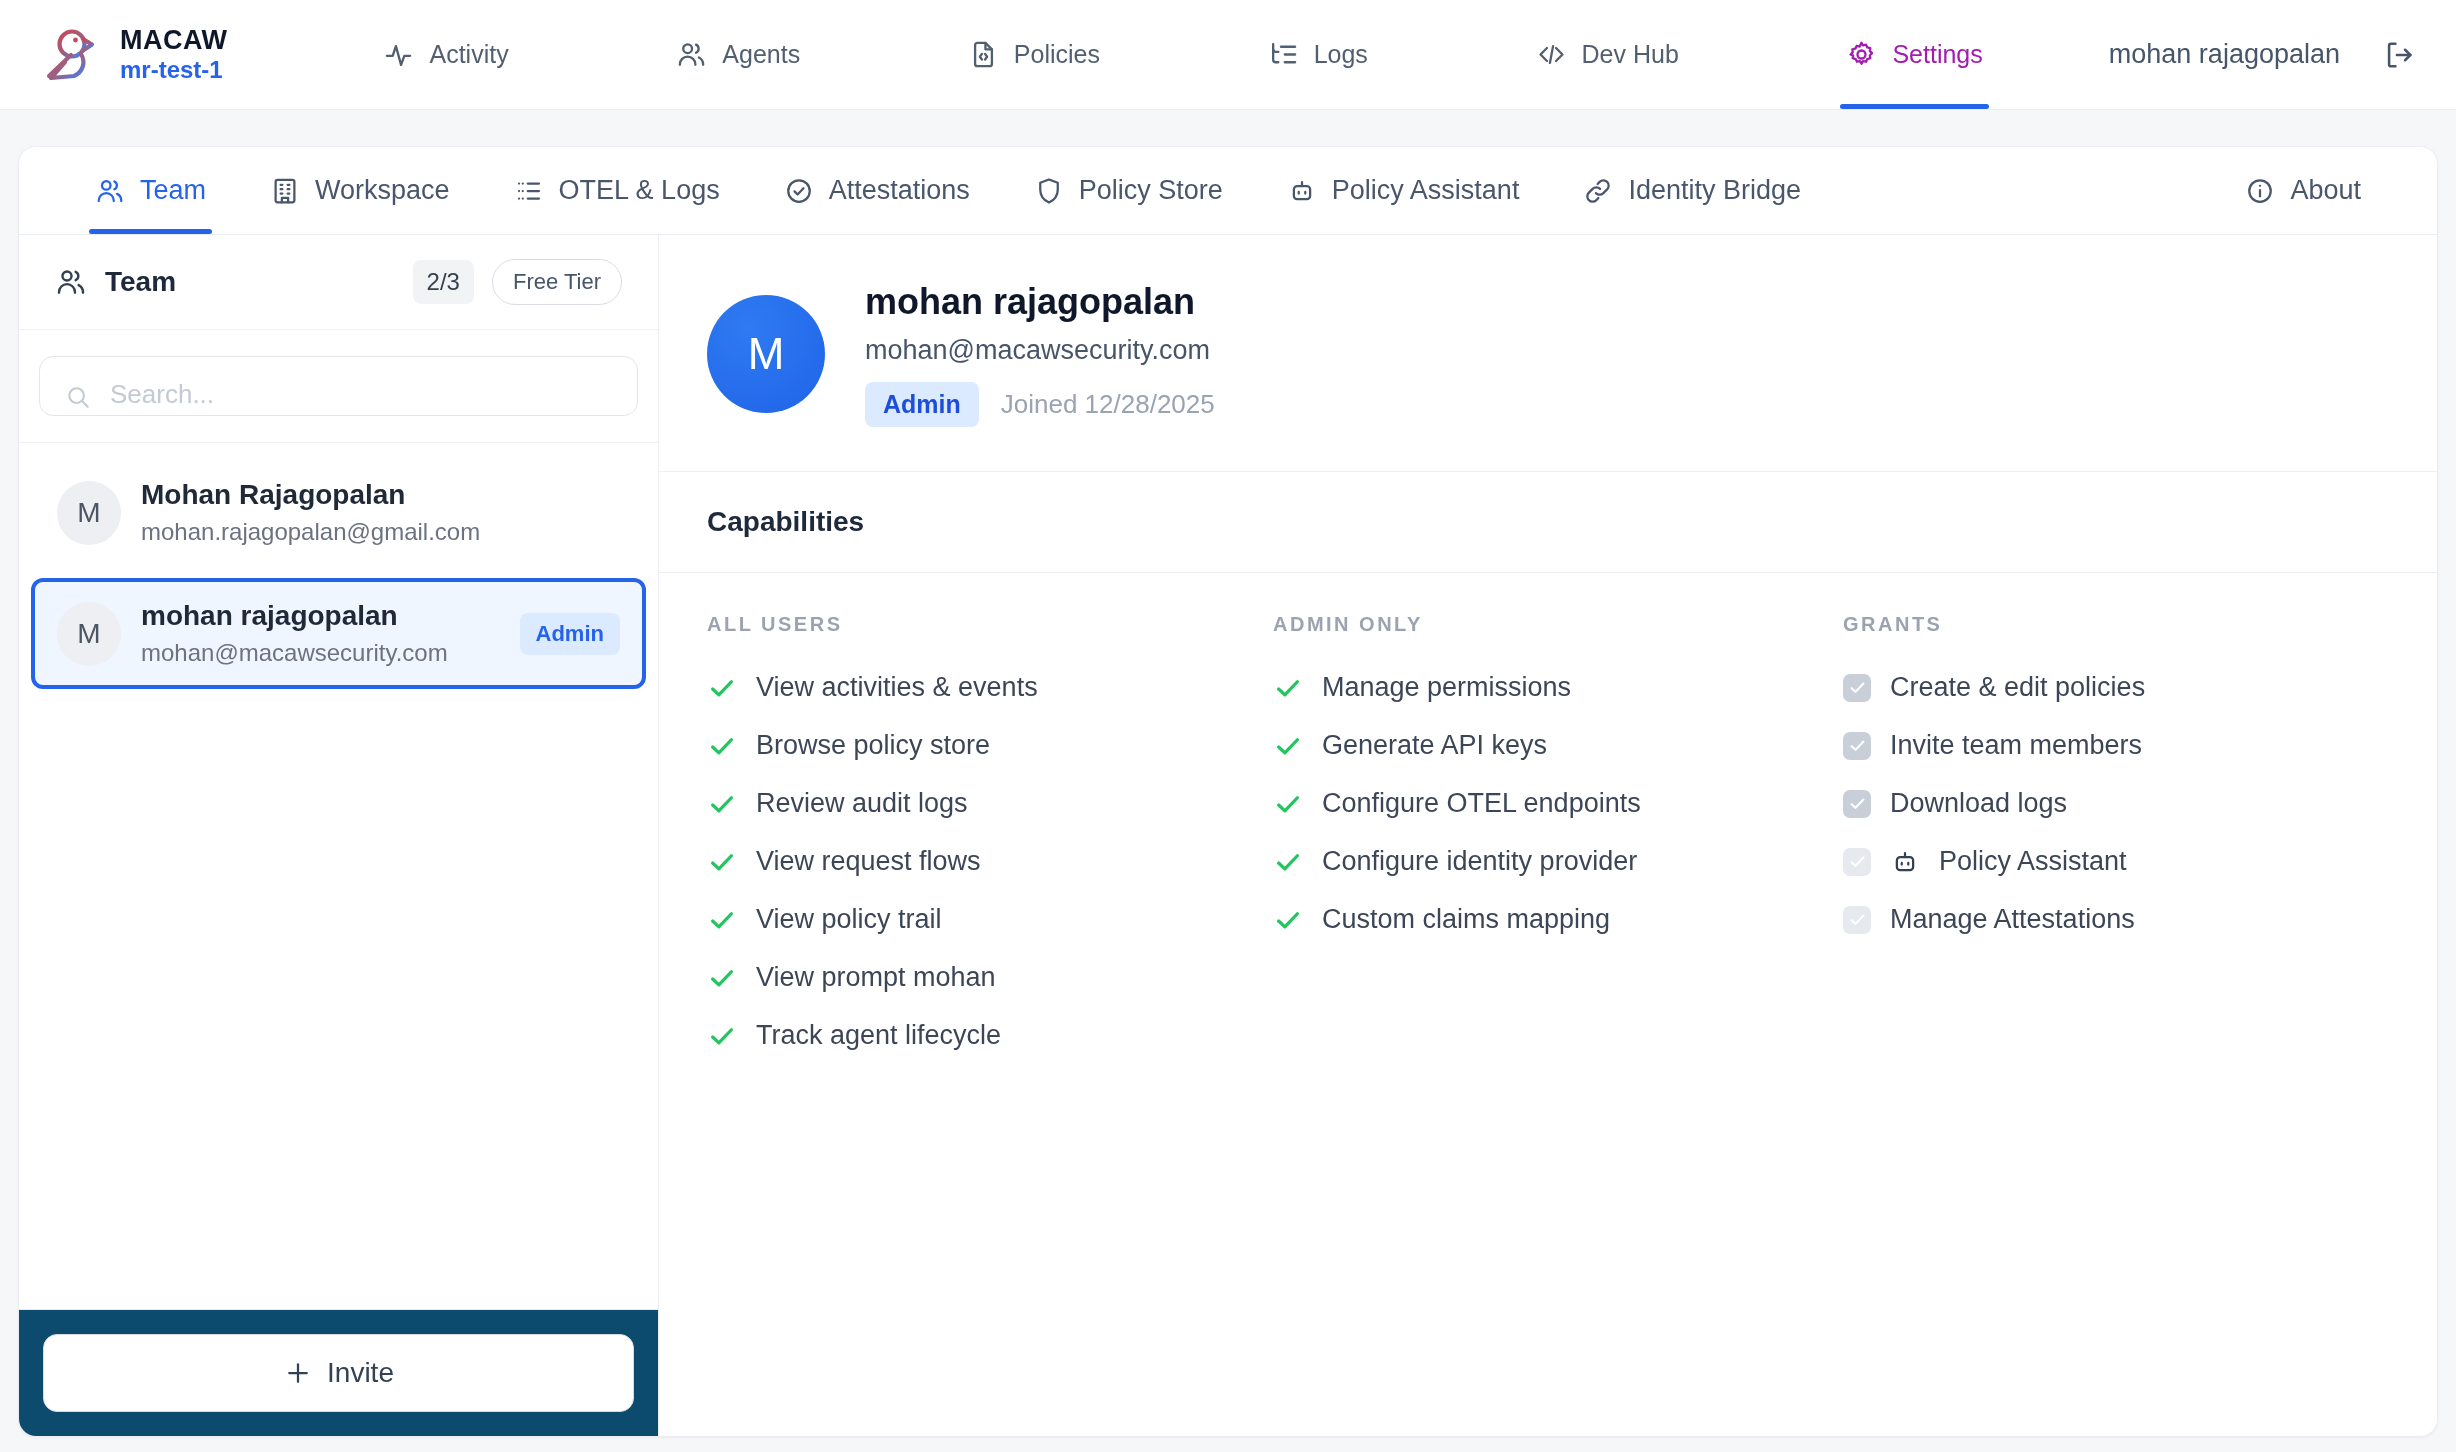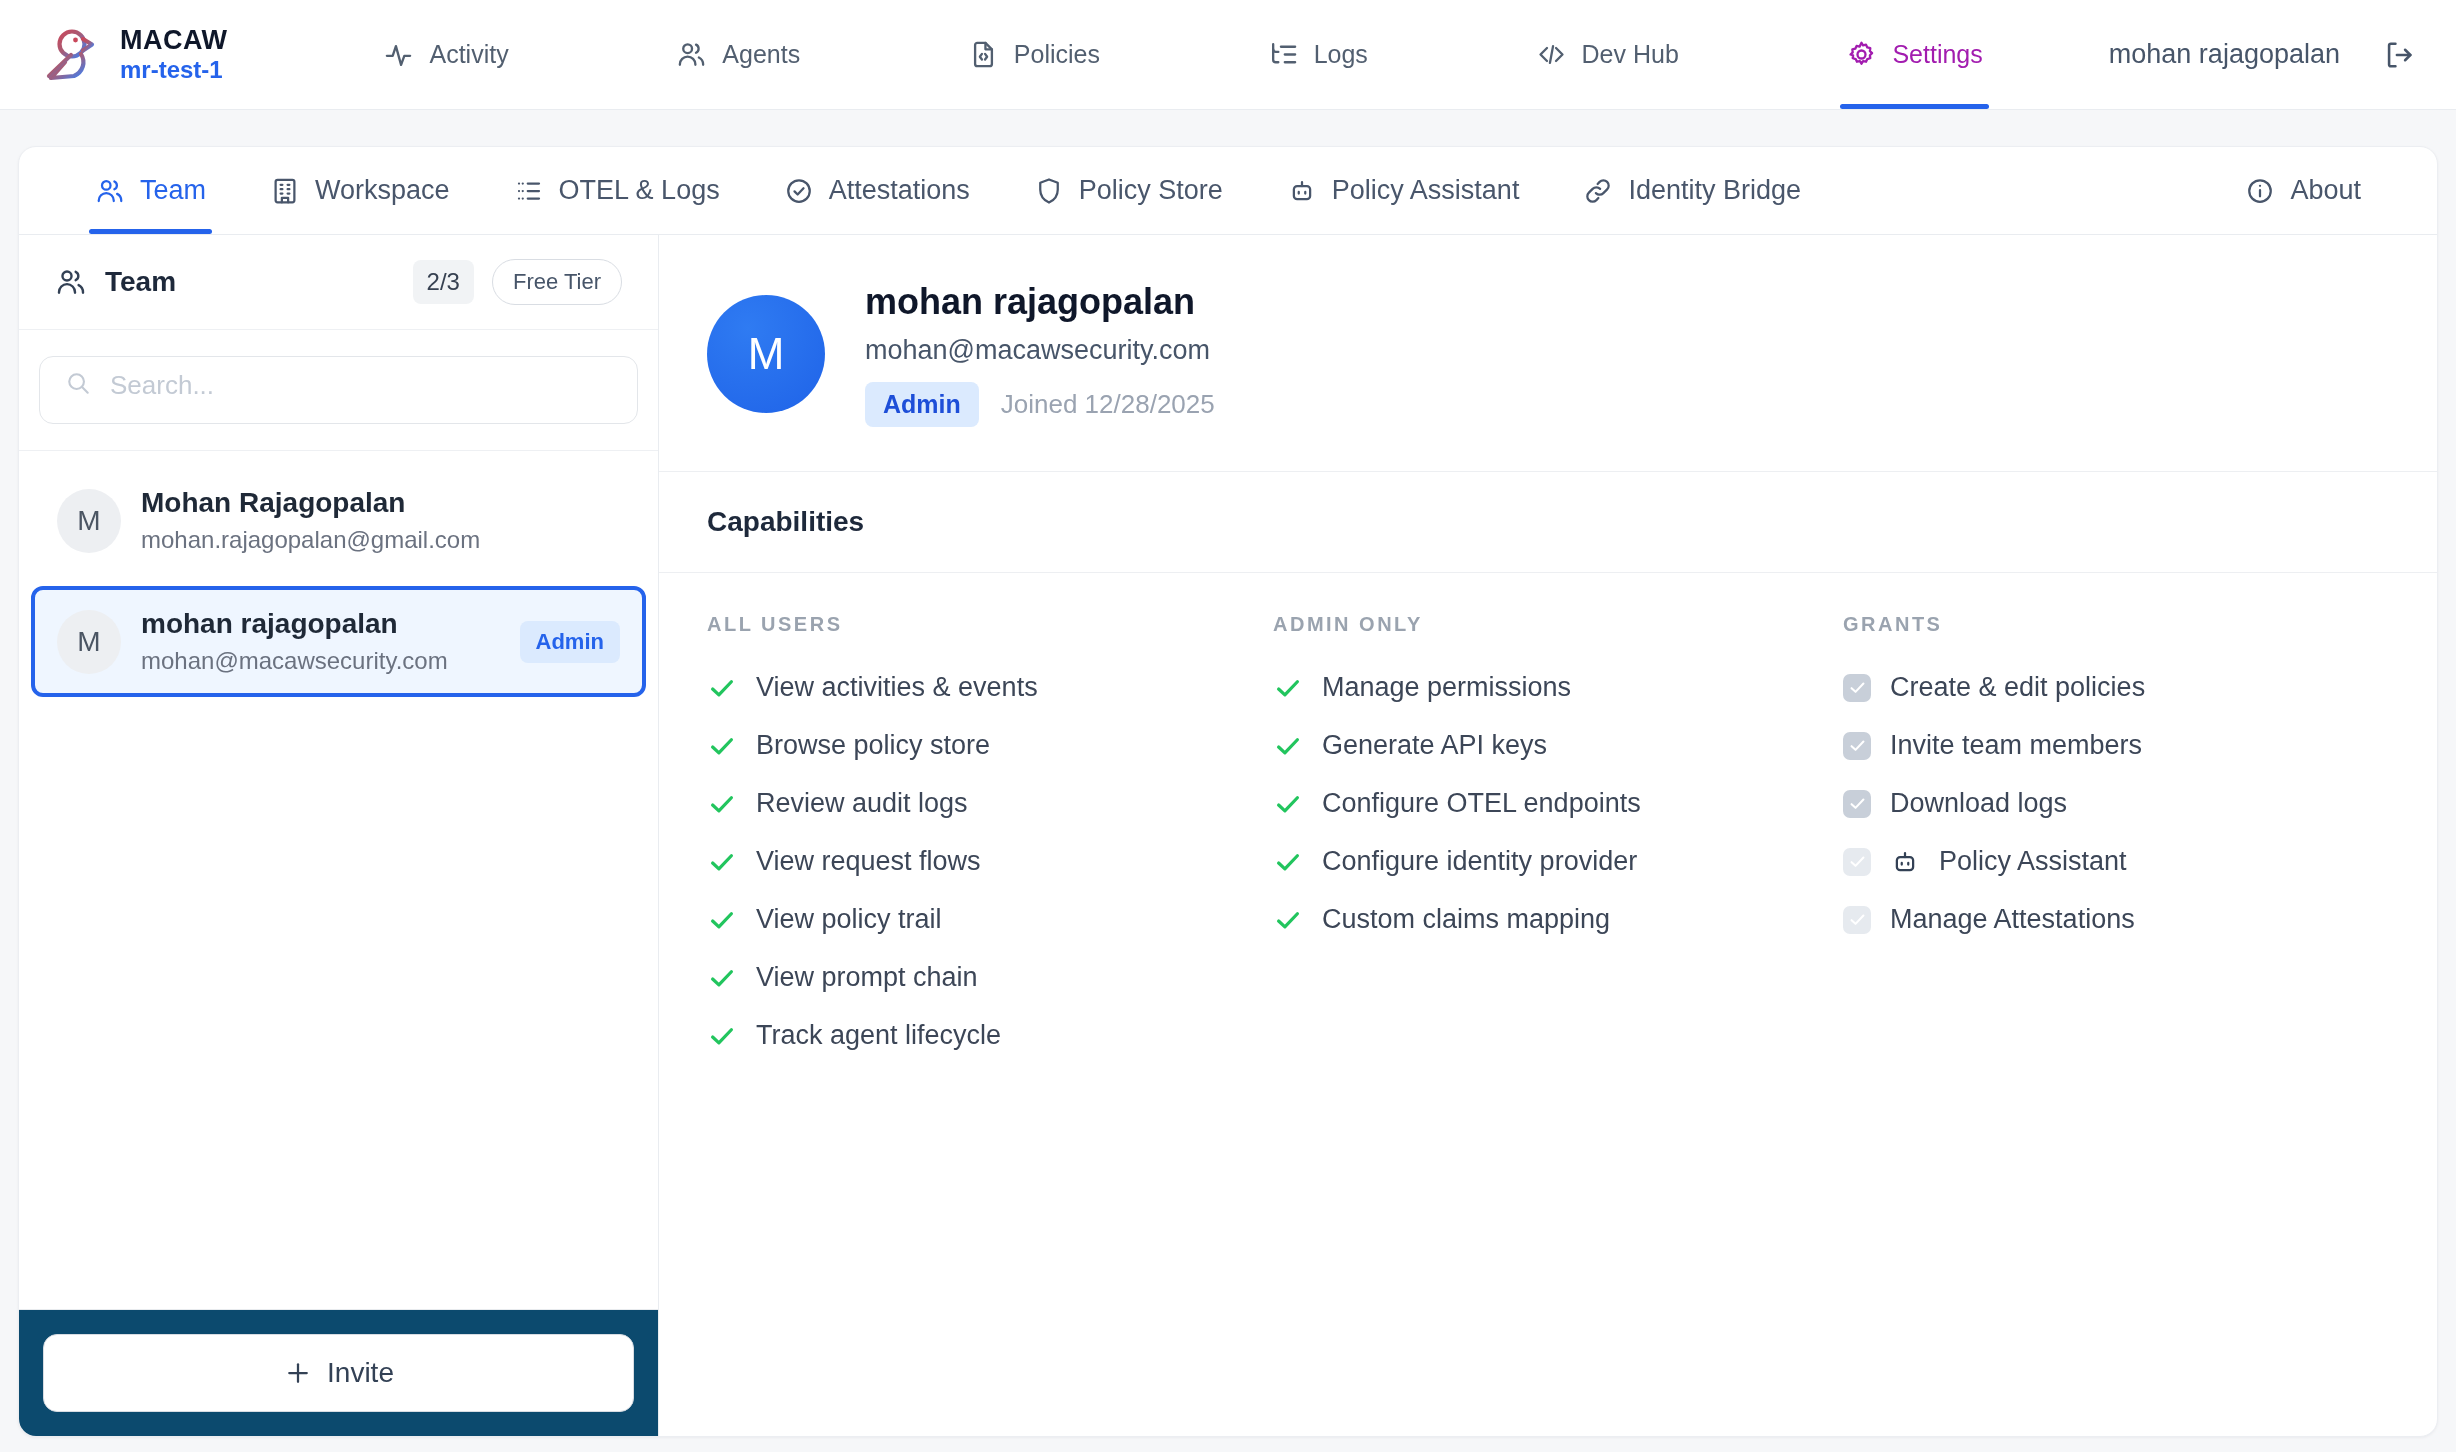--- a/index.html
+++ b/index.html
@@ -62,21 +62,21 @@
 
   
   .sidebar{width:640px;flex:none;border-right:1px solid #e9ecf0;display:flex;flex-direction:column;box-sizing:border-box;}
   .sb-header{display:flex;align-items:center;gap:18px;padding:24px 36px;border-bottom:1px solid #eef0f3;}
   .sb-header .icon{width:32px;height:32px;color:#334155;}
   .sb-title{font-size:28px;font-weight:600;color:#1e293b;}
   .sb-spacer{flex:1;}
   .count-badge{background:#f1f3f5;border-radius:8px;padding:8px 14px;font-size:24px;color:#374151;}
   .tier-pill{border:1px solid #d9dde3;border-radius:999px;padding:9px 20px;font-size:22px;color:#475569;}
   .sb-search{padding:26px 20px;border-bottom:1px solid #eef0f3;}
-  .search-box{height:68px;border:1px solid #e3e6ea;border-radius:14px;display:flex;align-items:flex-start;gap:16px;padding:12px 24px;box-sizing:border-box;}
+  .search-box{height:60px;border:1px solid #e3e6ea;border-radius:14px;display:flex;align-items:flex-end;gap:16px;padding:4px 24px;box-sizing:border-box;}
   .search-box .icon{width:28px;height:28px;color:#c3cad4;}
   .search-box input{
     border:none;outline:none;flex:1;font-size:26px;color:#475569;background:transparent;
     font-family:inherit;
   }
   .search-box input::placeholder{color:#c3cad4;}
   .sb-list{padding:14px 12px;display:flex;flex-direction:column;gap:10px;}
   .member{
     display:flex;align-items:center;gap:20px;padding:18px 22px;border-radius:12px;
     border:4px solid transparent;cursor:pointer;
@@ -437,21 +437,21 @@
                   </svg>
                 </span>
                 <span>View policy trail</span>
               </div>
               <div class="cap-row">
                 <span class="icon check-glyph">
                   <svg viewBox="0 0 24 24" fill="none" stroke="currentColor" stroke-width="2.6" stroke-linecap="round" stroke-linejoin="round">
                     <polyline points="4.5 12.8 9.5 17.5 19.5 7"></polyline>
                   </svg>
                 </span>
-                <span>View prompt chain</span>
+                <span>View prompt mohan</span>
               </div>
               <div class="cap-row">
                 <span class="icon check-glyph">
                   <svg viewBox="0 0 24 24" fill="none" stroke="currentColor" stroke-width="2.6" stroke-linecap="round" stroke-linejoin="round">
                     <polyline points="4.5 12.8 9.5 17.5 19.5 7"></polyline>
                   </svg>
                 </span>
                 <span>Track agent lifecycle</span>
               </div>
             </div>

